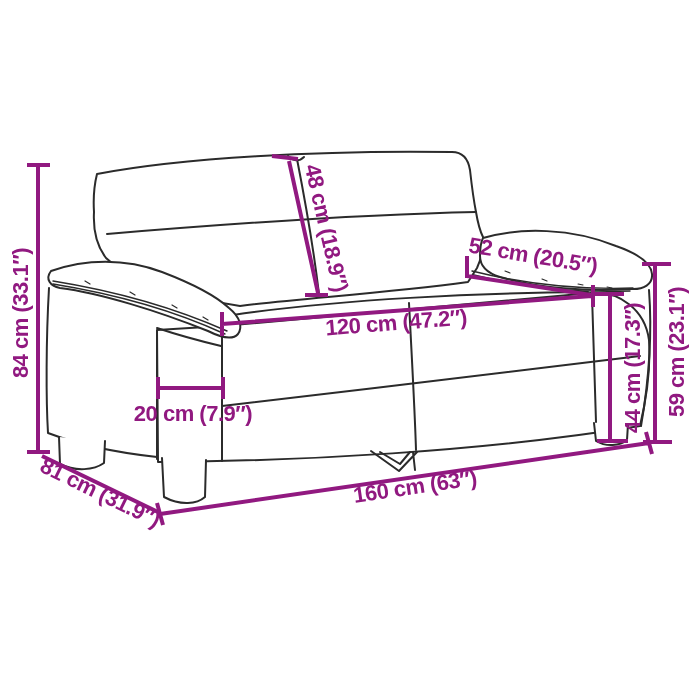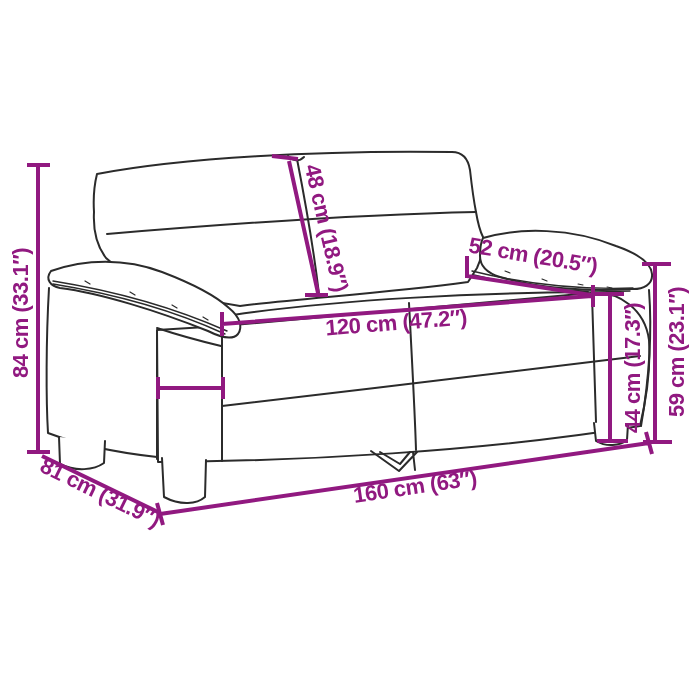--- a/index.html
+++ b/index.html
@@ -125,20 +125,21 @@
   </svg>
 
   <div class="dim-label rot-n90" style="left:21px;top:313px;">84 cm (33.1″)</div>
 
   <div class="dim-label" style="left:326px;top:228px;transform:translate(-50%,-50%) rotate(77deg);">48 cm (18.9″)</div>
 
   <div class="dim-label" style="left:533px;top:256px;transform:translate(-50%,-50%) rotate(9.5deg);">52 cm (20.5″)</div>
 
   <div class="dim-label" style="left:396px;top:323px;transform:translate(-50%,-50%) rotate(-4.5deg);">120 cm (47.2″)</div>
 
+  <div class="dim-label rot-0" style="left:193px;top:414px;">20 cm (7.9″)</div>
 
   <div class="dim-label rot-n90" style="left:633px;top:368px;">44 cm (17.3″)</div>
 
   <div class="dim-label rot-n90" style="left:677px;top:352px;">59 cm (23.1″)</div>
 
   <div class="dim-label" style="left:415px;top:487px;transform:translate(-50%,-50%) rotate(-8.3deg);">160 cm (63″)</div>
 
   <div class="dim-label" style="left:100px;top:493px;transform:translate(-50%,-50%) rotate(26deg);">81 cm (31.9″)</div>
 
 </div>

